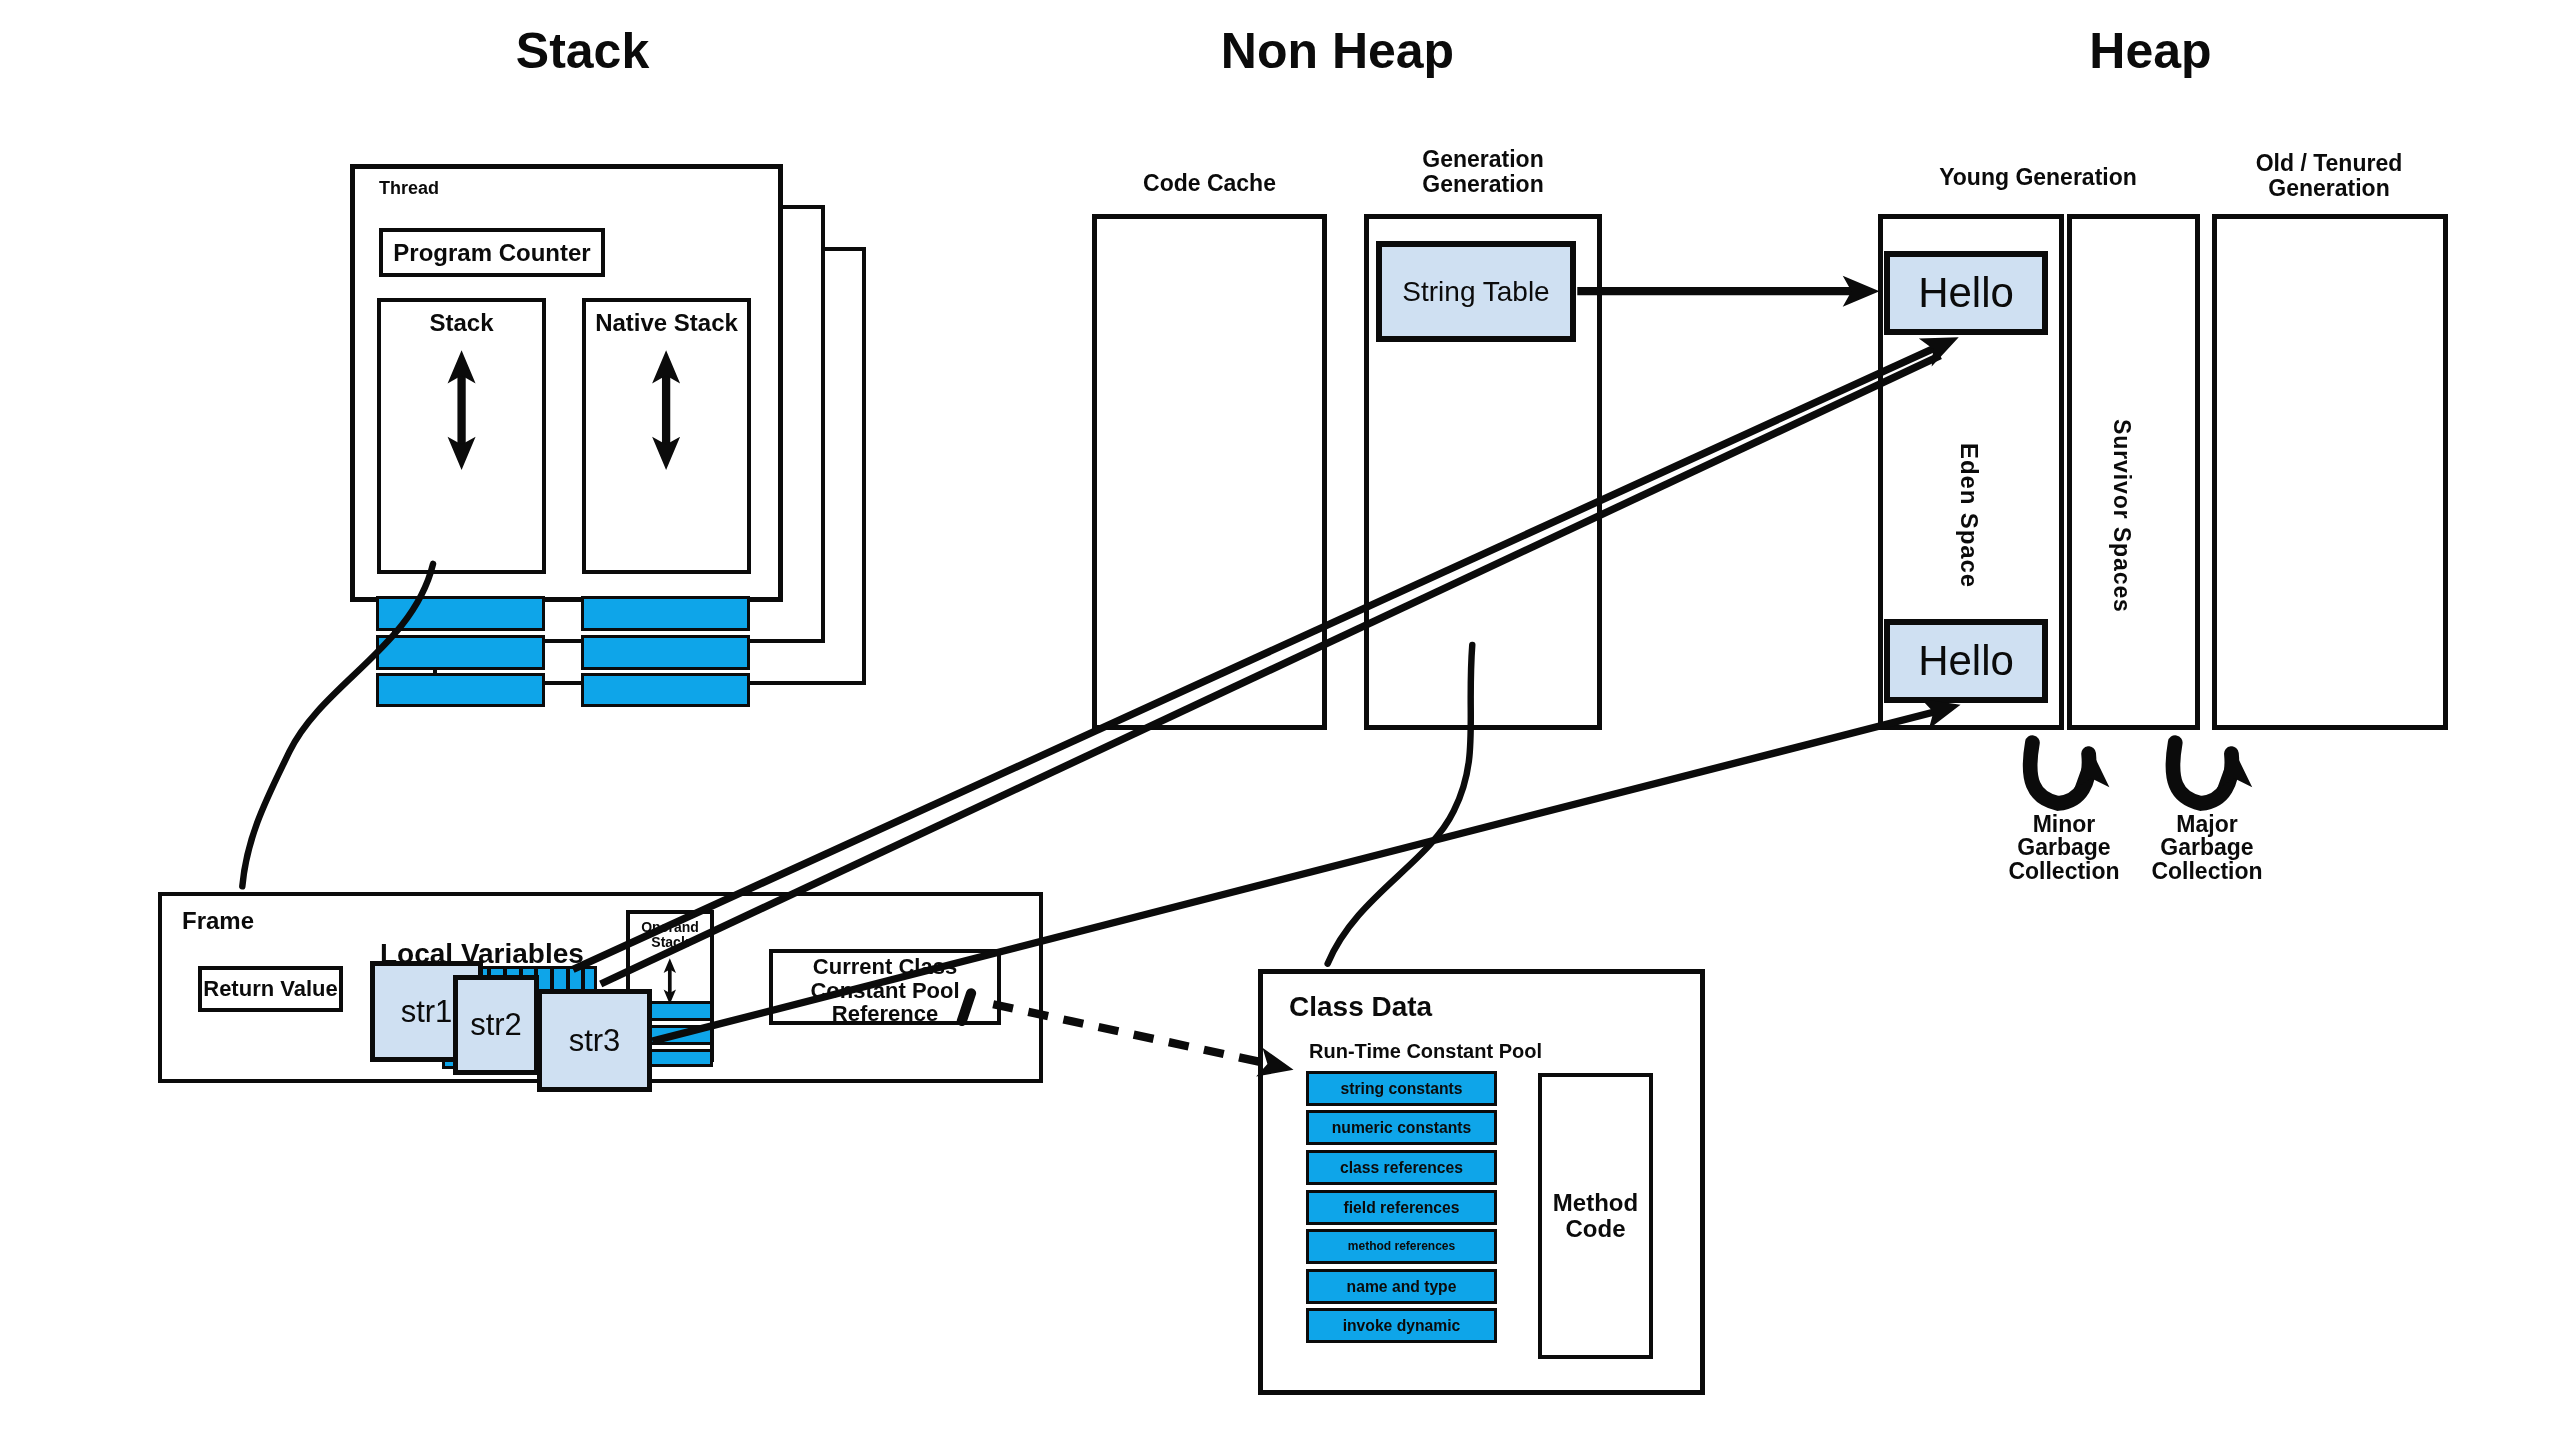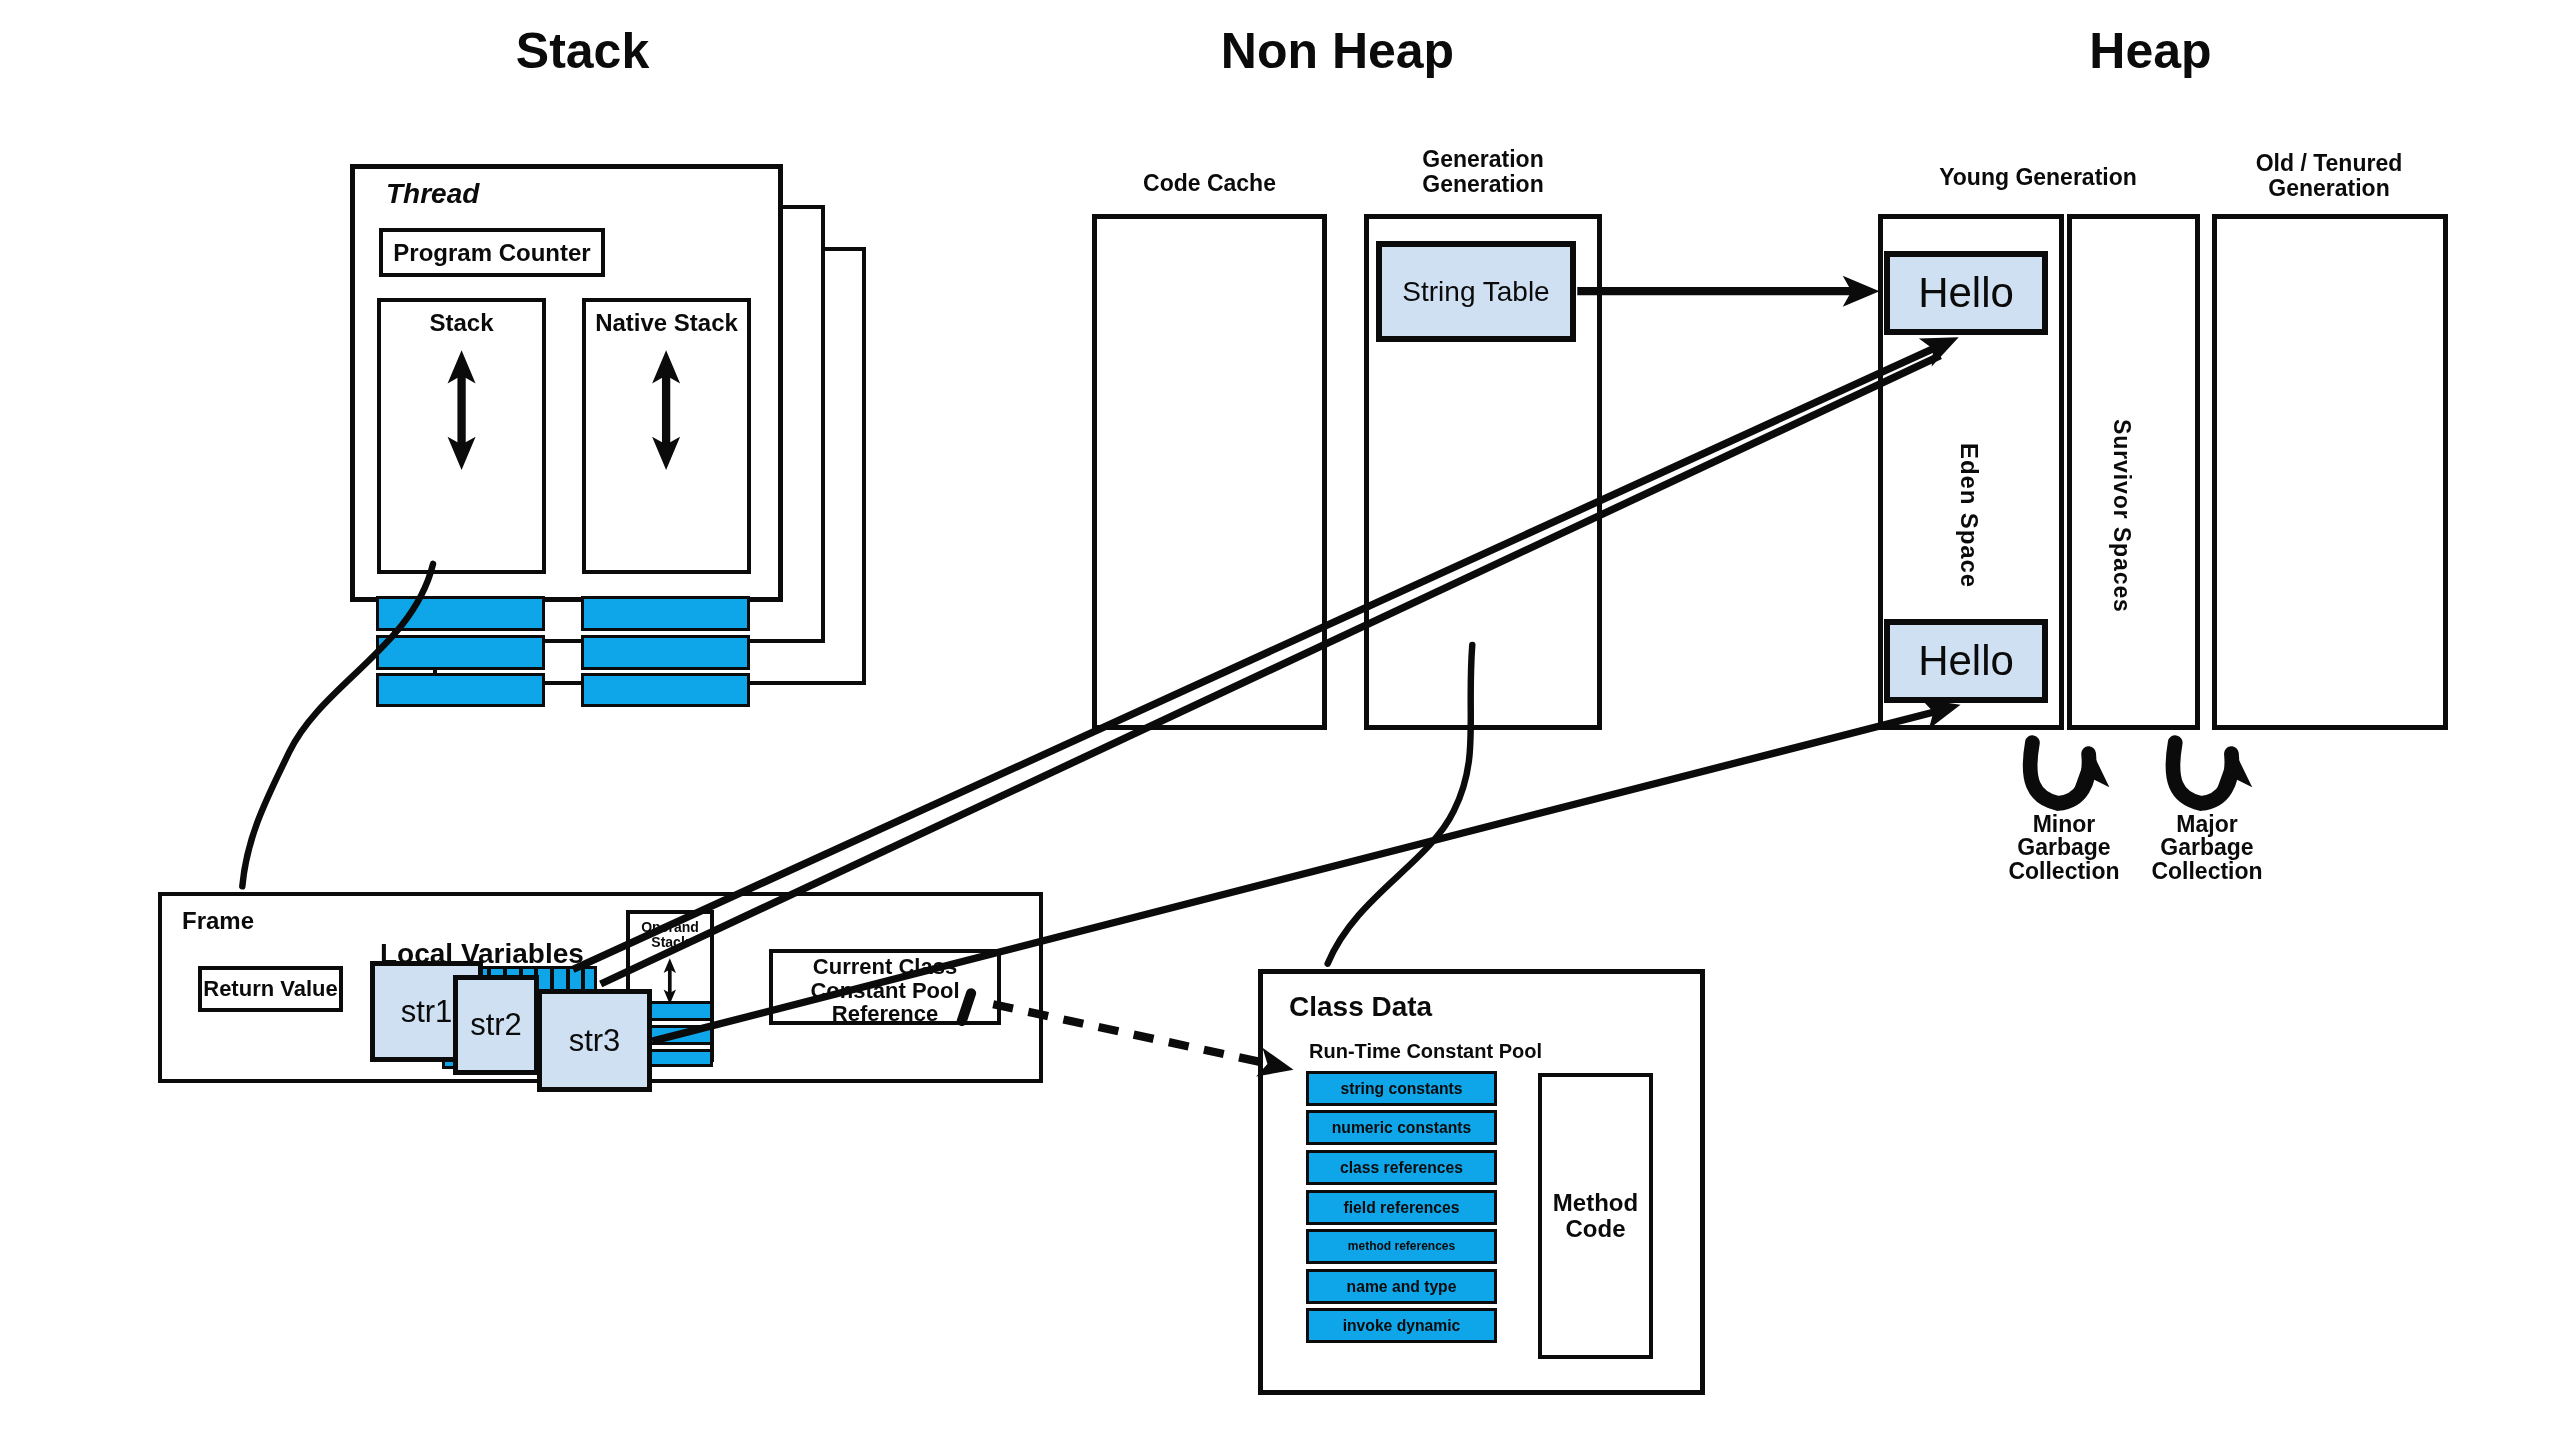--- a/index.html
+++ b/index.html
@@ -27,21 +27,21 @@
 
 <div id="canvas">
 
   <div class="abs title" style="left:398px;top:22px;width:369px;">Stack</div>
   <div class="abs title" style="left:1966px;top:22px;width:369px;">Heap</div>
   <div class="abs title" style="left:1153px;top:22px;width:369px;">Non Heap</div>
 
   <div class="box b5" style="left:433px;top:247px;width:433px;height:438px;z-index:1;"></div>
   <div class="box b5" style="left:392px;top:205px;width:433px;height:438px;z-index:2;"></div>
   <div class="box" style="left:350px;top:164px;width:433px;height:438px;z-index:3;">
-    <div class="lbl" style="left:31px;top:9.2px;font-size:28px;font-style:italic;">Thread</div>
+    <div class="lbl" style="left:24px;top:9.2px;font-size:18px;">Thread</div>
     <div class="box b5" style="left:24px;top:59px;width:226px;height:49px;display:flex;align-items:center;justify-content:center;">
       <span class="lbl" style="position:static;font-size:24px;">Program Counter</span>
     </div>
 
     <div class="box b5" style="left:22px;top:129px;width:169px;height:276px;">
       <div class="lbl" style="left:0;top:7.4px;width:100%;text-align:center;font-size:24px;">Stack</div>
       <div class="cellrow" style="left:-4.6px;top:294px;width:169px;height:35px;"></div>
       <div class="cellrow" style="left:-4.6px;top:333px;width:169px;height:35px;"></div>
       <div class="cellrow" style="left:-4.6px;top:371px;width:169px;height:34px;"></div>
     </div>

